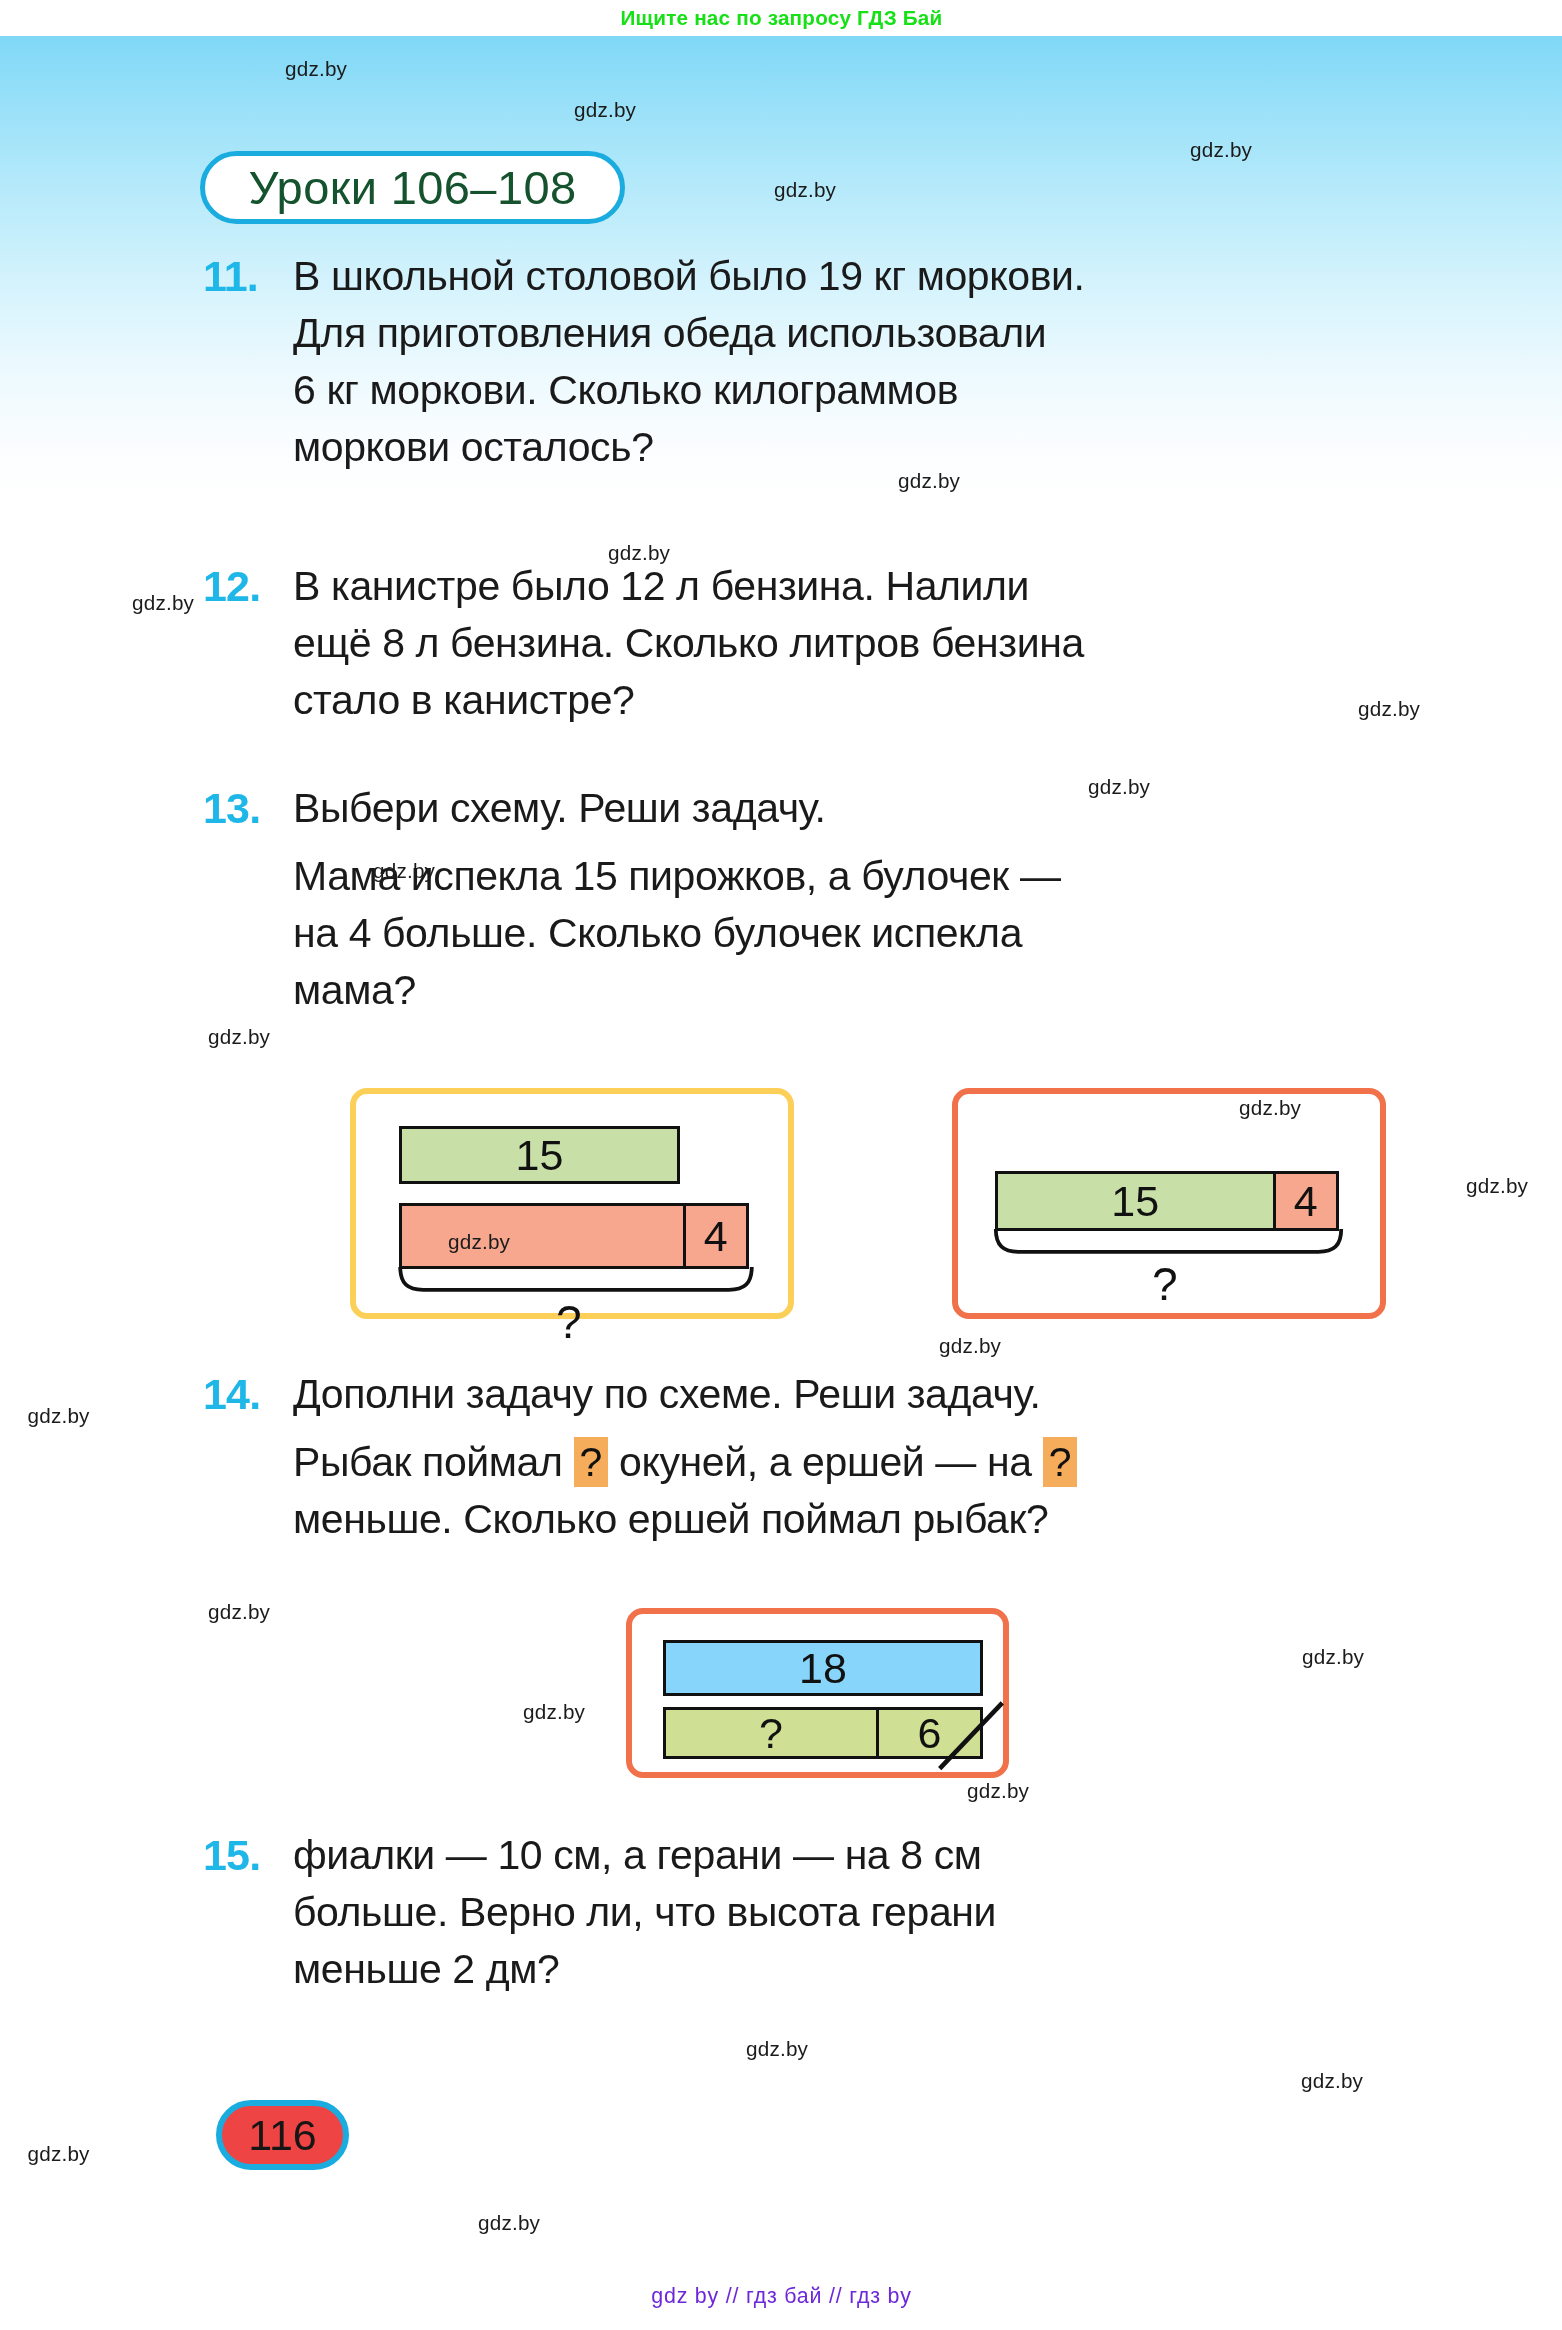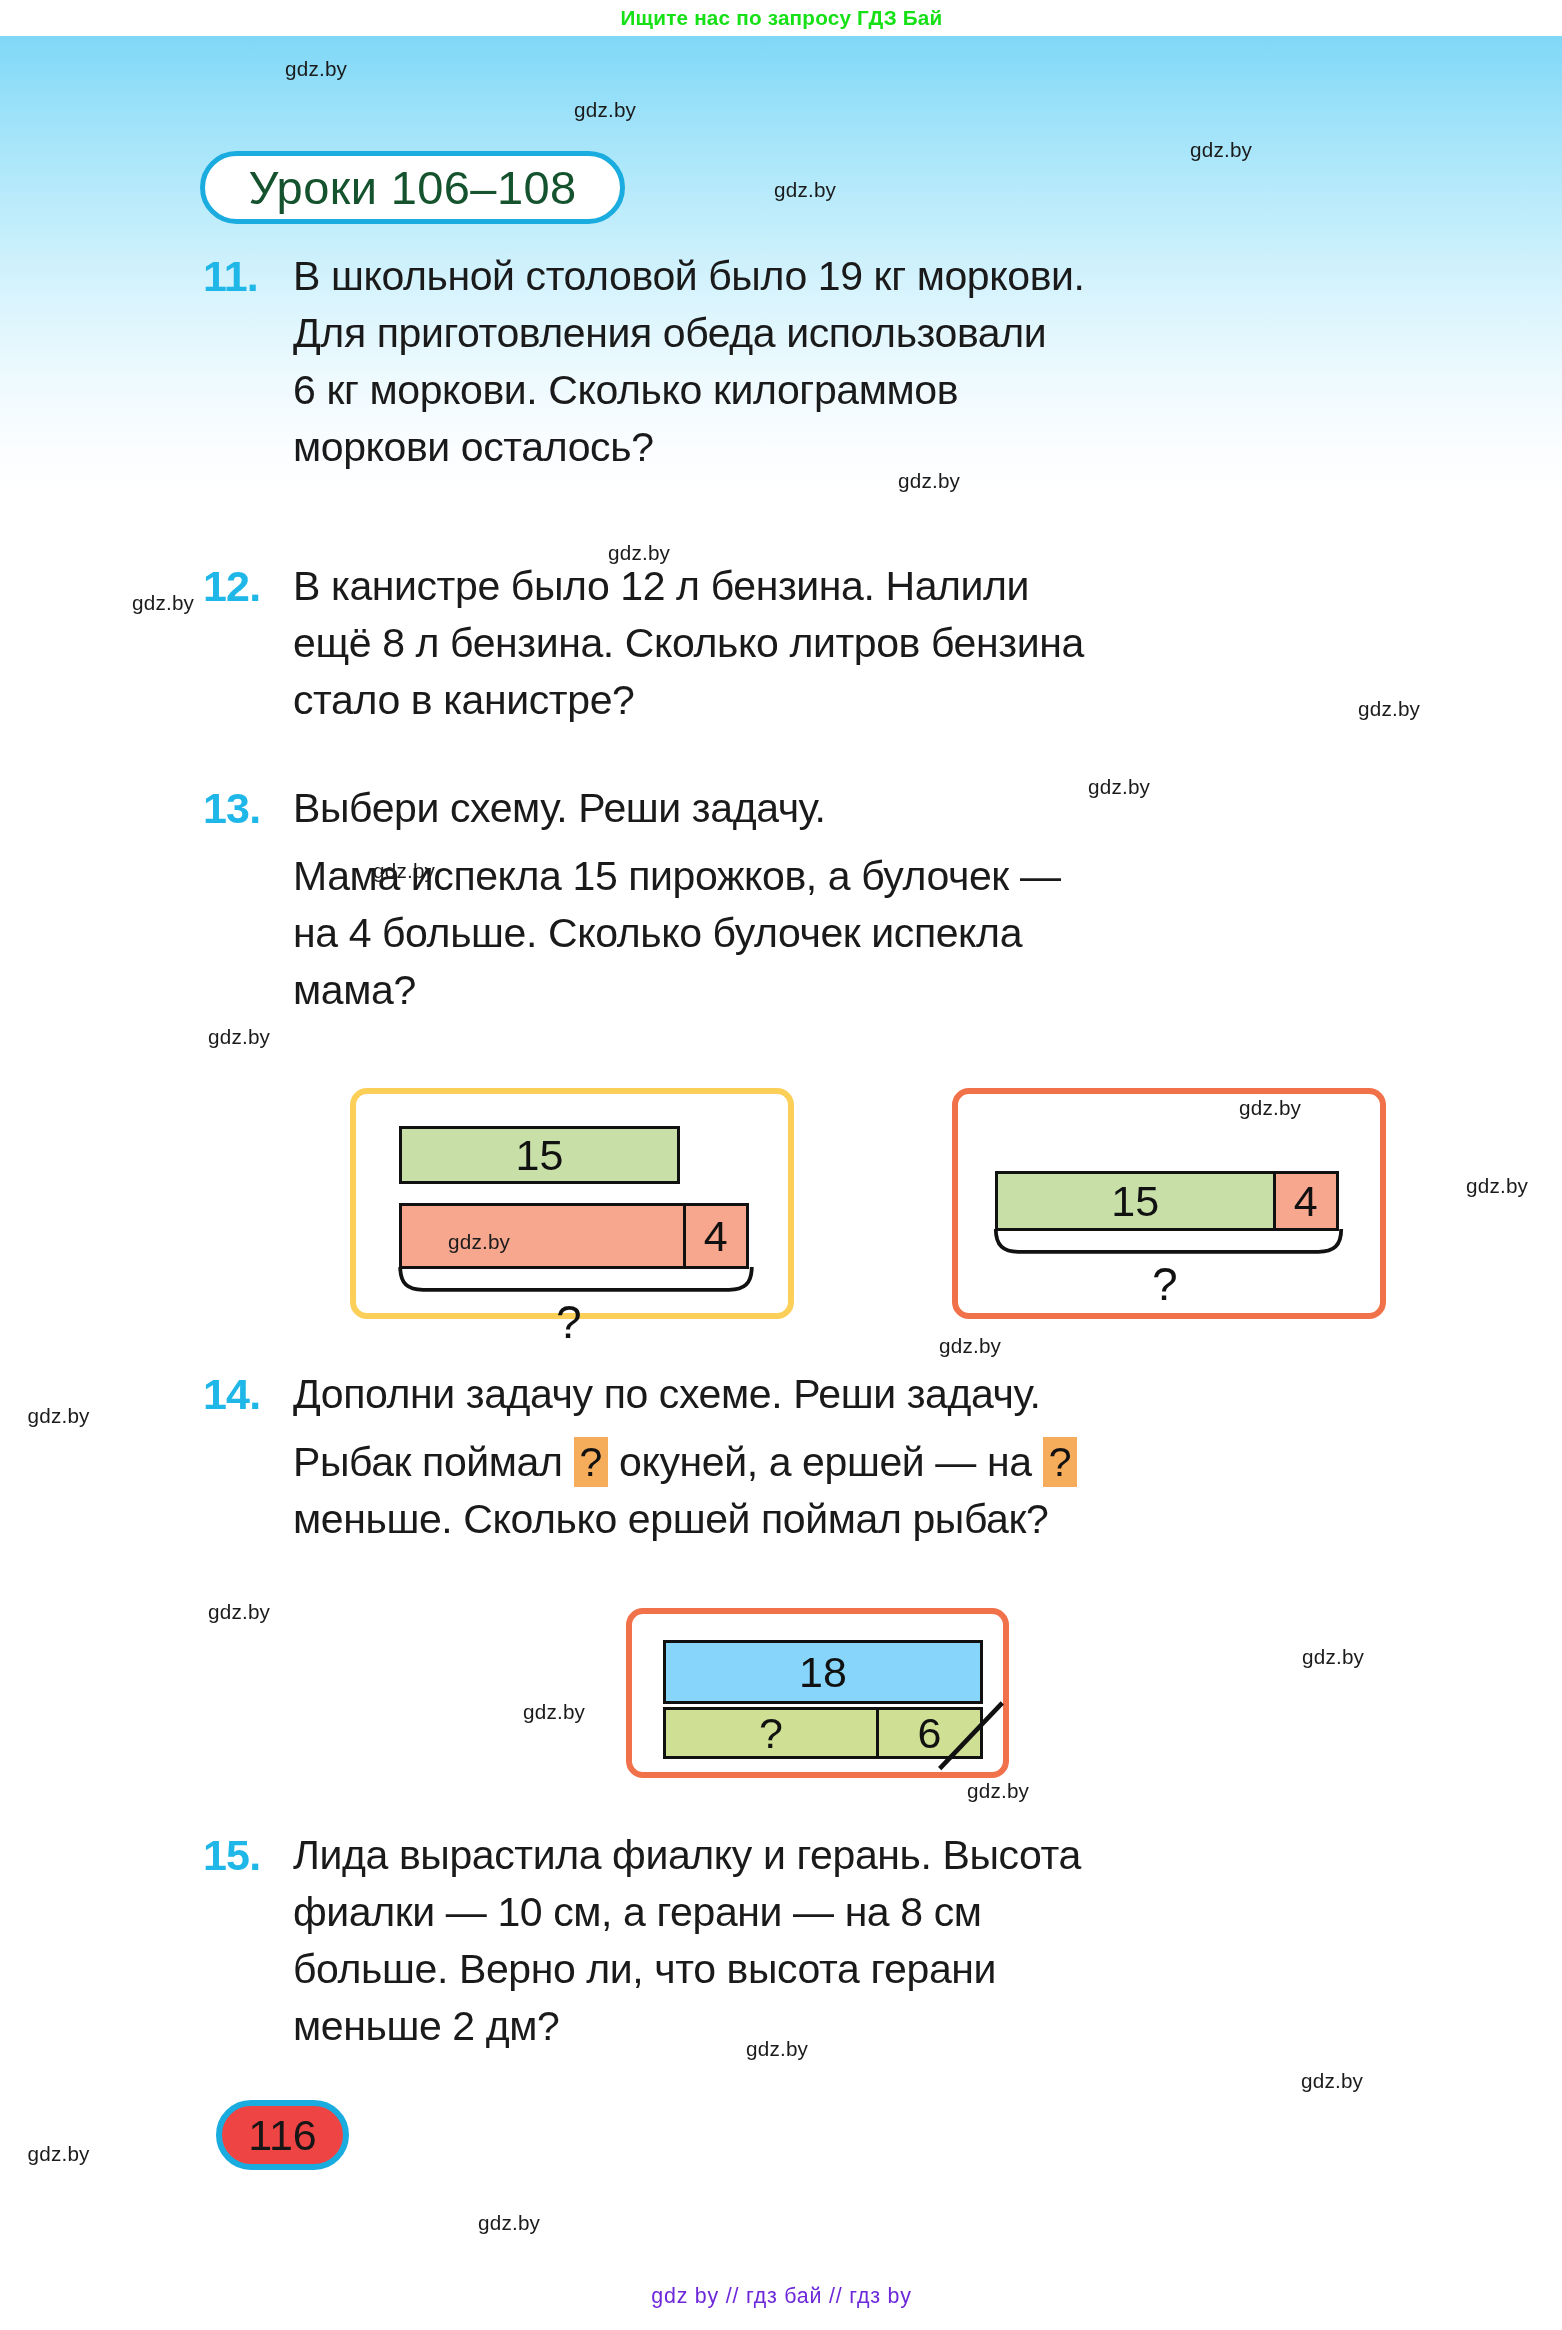--- a/index.html
+++ b/index.html
@@ -310,42 +310,41 @@
       <div class="task-body">
         <p class="para last">Дополни задачу по схеме. Реши задачу.</p>
         <div class="gap"></div>
         <p class="para nojust"><span>Рыбак поймал </span><span class="qbox">?</span><span> окуней, а ершей — на </span><span class="qbox">?</span></p>
         <p class="para last">меньше. Сколько ершей поймал рыбак?</p>
       </div>
     </div>
 
     <div class="schema salmon" style="left:626px; top:1608px; width:383px; height:170px;">
 
-      <div class="bar c-blue" style="left:31px; top:26px; width:320px; height:64px;">
+      <div class="bar c-blue" style="left:31px; top:26px; width:320px; height:56px;">
         <span>18</span>
       </div>
 
       <div class="bar" style="left:31px; top:93px; width:320px; height:52px; padding:0;">
         <div class="seg c-olive" style="width:210px;">
           <span>?</span>
         </div>
         <div class="seg c-olive divider" style="width:104px; position:relative;">
           <span>6</span>
         </div>
       </div>
 
       <svg class="strike" style="left:297px; top:84px;" width="84" height="77" viewBox="0 0 110 100">
         <line x1="14" y1="92" x2="96" y2="6" stroke="#111111" stroke-width="6"></line>
       </svg>
     </div>
 
     <div class="task" style="top:1827px;">
       <div class="task-num">15.</div>
       <div class="task-body">
-        <p class="para">Лида вырастила фиалку и герань. Высота</p>
         <p class="para">фиалки — 10 см, а герани — на 8 см</p>
         <p class="para">больше. Верно ли, что высота герани</p>
         <p class="para last">меньше 2 дм?</p>
       </div>
     </div>
 
     <div class="page-num">
       <span class="page-num-text">116</span>
     </div>
 

